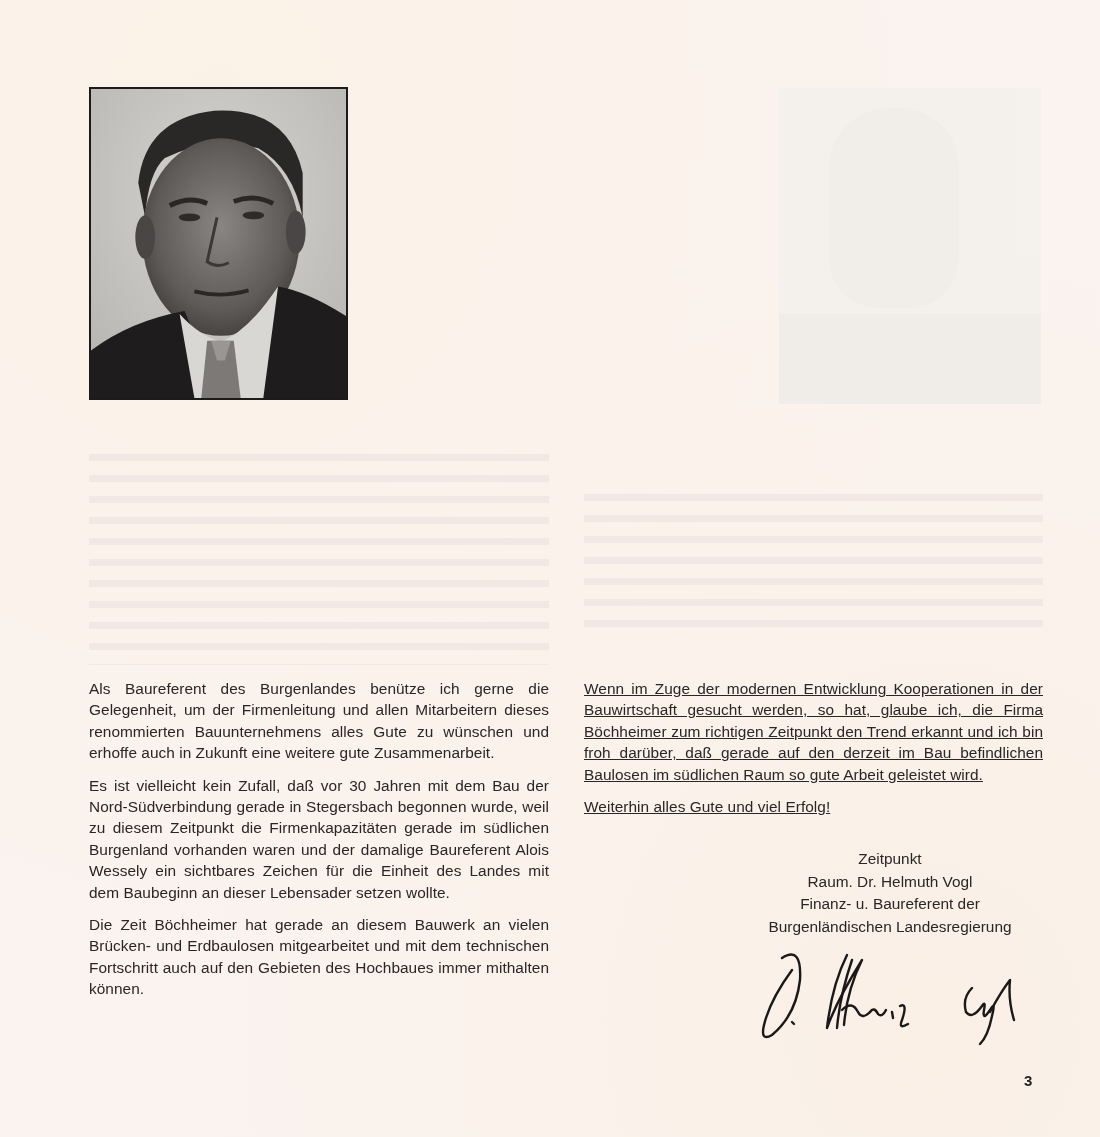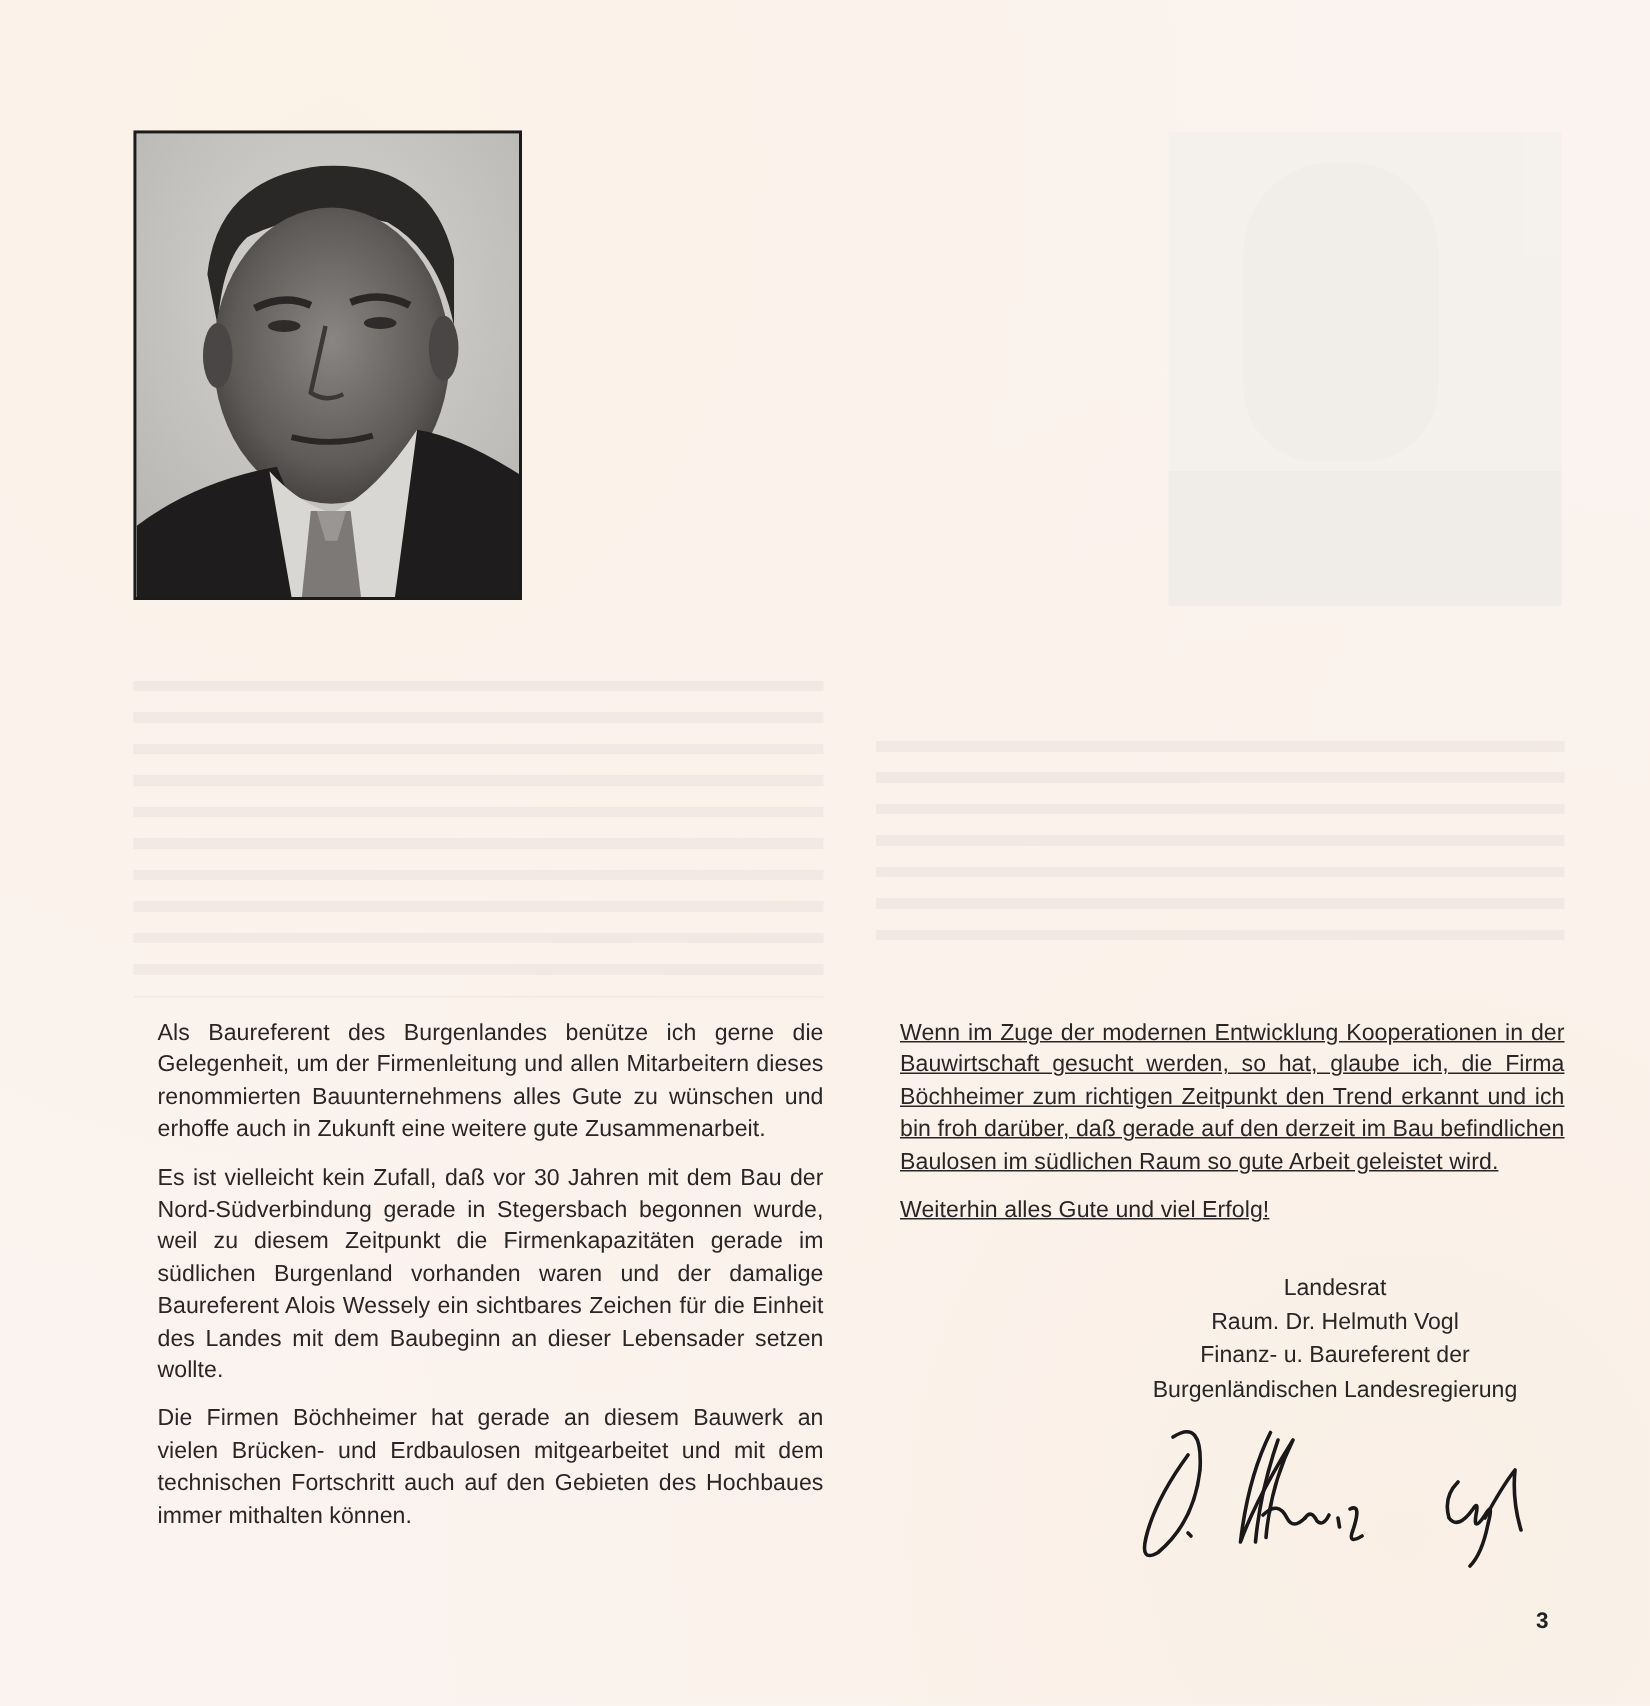--- a/index.html
+++ b/index.html
@@ -74,21 +74,21 @@
     }
 
     .col {
       position: absolute;
       font-size: 15.4px;
       line-height: 21.4px;
       text-align: justify;
       letter-spacing: 0.05px;
     }
     .col p {
-      margin: 0 0 11px 16px;
+      margin: 0 0 11px 0;
       hyphens: manual;
     }
     .col-left {
       left: 89px;
       top: 678px;
       width: 460px;
     }
     .col-right {
       left: 584px;
       top: 678px;
@@ -173,30 +173,30 @@
     <div class="ghost-head"></div>
     <div class="ghost-body"></div>
   </div>
 
   <div class="ghost-text" style="left:89px; top:440px; width:460px; height:225px;"></div>
   <div class="ghost-text" style="left:584px; top:480px; width:459px; height:160px;"></div>
 
   <div class="col col-left">
     <p>Als Baureferent des Burgenlandes benütze ich gerne die Gelegenheit, um der Firmenleitung und allen Mitar­beitern dieses renommierten Bauunternehmens alles Gute zu wünschen und erhoffe auch in Zukunft eine weitere gute Zusammenarbeit.</p>
     <p>Es ist vielleicht kein Zufall, daß vor 30 Jahren mit dem Bau der Nord-Südverbindung gerade in Stegersbach begonnen wurde, weil zu diesem Zeitpunkt die Firmen­kapazitäten gerade im südlichen Burgenland vorhan­den waren und der damalige Baureferent Alois Wessely ein sichtbares Zeichen für die Einheit des Landes mit dem Baubeginn an dieser Lebensader setzen wollte.</p>
-    <p>Die Firmen Böchheimer hat gerade an diesem Bauwerk an vielen Brücken- und Erdbaulosen mitgearbeitet und mit dem technischen Fortschritt auch auf den Gebieten des Hochbaues immer mithalten können.</p>
+    <p>Die Zeit Böchheimer hat gerade an diesem Bauwerk an vielen Brücken- und Erdbaulosen mitgearbeitet und mit dem technischen Fortschritt auch auf den Gebieten des Hochbaues immer mithalten können.</p>
   </div>
 
   <div class="col col-right">
     <p>Wenn im Zuge der modernen Entwicklung Koopera­tionen in der Bauwirtschaft gesucht werden, so hat, glaube ich, die Firma Böchheimer zum richtigen Zeit­punkt den Trend erkannt und ich bin froh darüber, daß gerade auf den derzeit im Bau befindlichen Baulosen im südlichen Raum so gute Arbeit geleistet wird.</p>
     <p>Weiterhin alles Gute und viel Erfolg!</p>
   </div>
 
   <div class="signature-block">
-    <div>Landesrat</div>
+    <div>Zeitpunkt</div>
     <div>Raum. Dr. Helmuth Vogl</div>
     <div>Finanz- u. Baureferent der</div>
     <div>Burgenländischen Landesregierung</div>
   </div>
 
   <svg class="signature" viewBox="0 0 290 110">
     <g fill="none" stroke="#1a1818" stroke-width="2.4" stroke-linecap="round" stroke-linejoin="round">
 
       <path d="M30 18 Q50 5 48 40 Q44 75 20 95 Q8 102 12 85 Q18 60 40 30"></path>
       <path d="M40 82 L42 84"></path>

